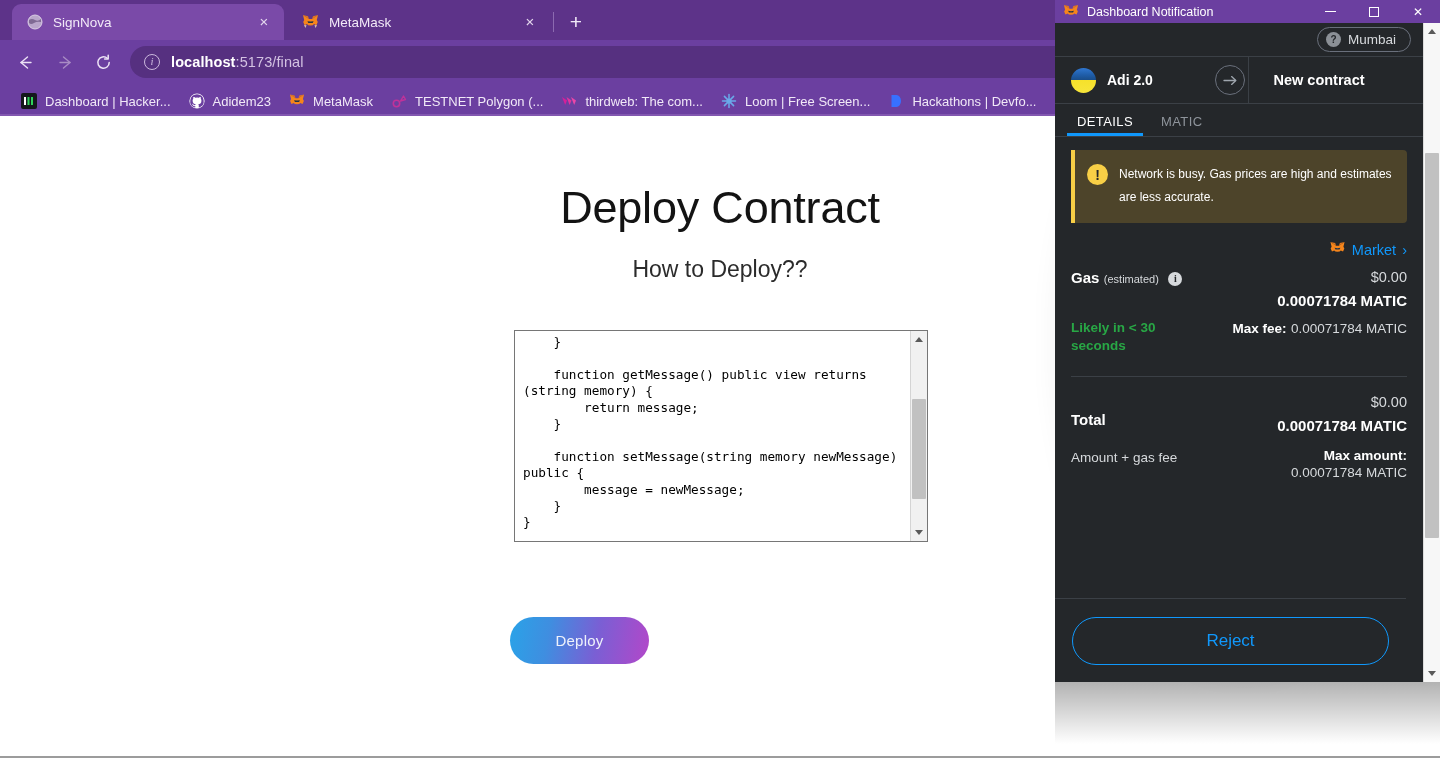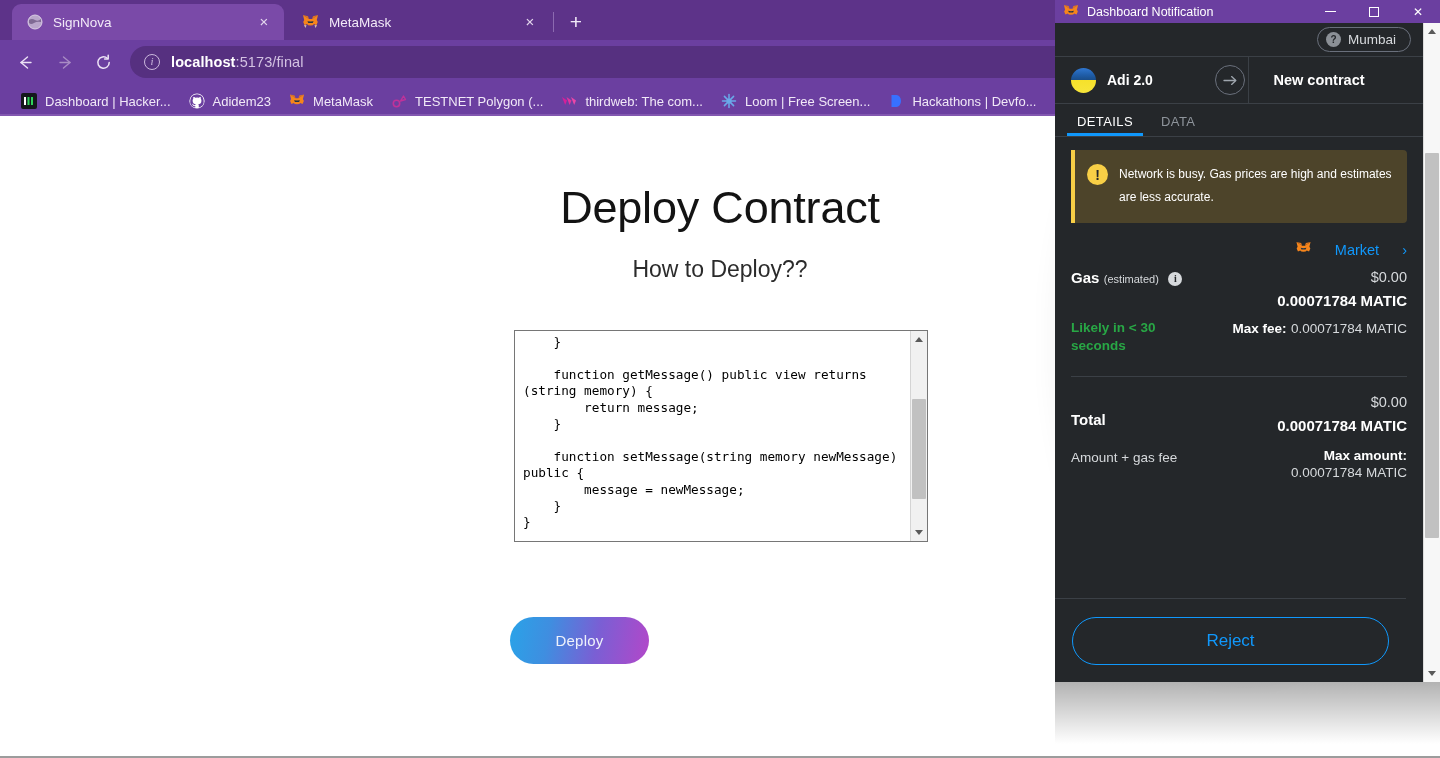--- a/index.html
+++ b/index.html
@@ -253,21 +253,21 @@
   }
   .warn-ico {
     flex: 0 0 21px; width: 21px; height: 21px; border-radius: 50%;
     background: #f8cf46; color: #24272a; font-size: 14px; font-weight: 700;
     display: flex; align-items: center; justify-content: center; margin-top: 1px;
   }
   .warn-txt { color: #ffffff; font-size: 12px; line-height: 23px; }
 
   .market-row {
     display: flex; align-items: center; justify-content: flex-end;
-    gap: 23px; margin-top: 18px; color: #1098fc; font-size: 14.5px;
+    gap: 6px; margin-top: 18px; color: #1098fc; font-size: 14.5px;
   }
 
   .fee-block { margin-top: 10px; }
   .fee-row { display: flex; align-items: flex-start; }
   .fee-left { flex: 1 1 auto; }
   .fee-right { text-align: right; }
   .gas-label { color: #ffffff; font-size: 15px; font-weight: 700; }
   .gas-est { color: #d6d9dc; font-size: 11px; font-weight: 400; }
   .info-badge {
     display: inline-flex; width: 14px; height: 14px; border-radius: 50%;
@@ -558,21 +558,21 @@
                 <line x1="1" y1="6.5" x2="12.5" y2="6.5" stroke="#9fa6ae" stroke-width="1.3" stroke-linecap="round"></line>
                 <path d="M8.6 2.6 L12.8 6.5 L8.6 10.4" fill="none" stroke="#9fa6ae" stroke-width="1.3" stroke-linecap="round" stroke-linejoin="round"></path>
               </svg>
           </div>
           <div class="acct-right">New contract</div>
           <div class="vdiv"></div>
         </div>
 
         <div class="mm-tabs">
           <div class="mm-tab active">DETAILS</div>
-          <div class="mm-tab">DATA</div>
+          <div class="mm-tab">MATIC</div>
         </div>
 
         <div class="mm-scroll">
 
           <div class="warn-box">
             <span class="warn-ico">!</span>
             <span class="warn-txt">Network is busy. Gas prices are high and estimates are less accurate.</span>
           </div>
 
           <div class="market-row">

